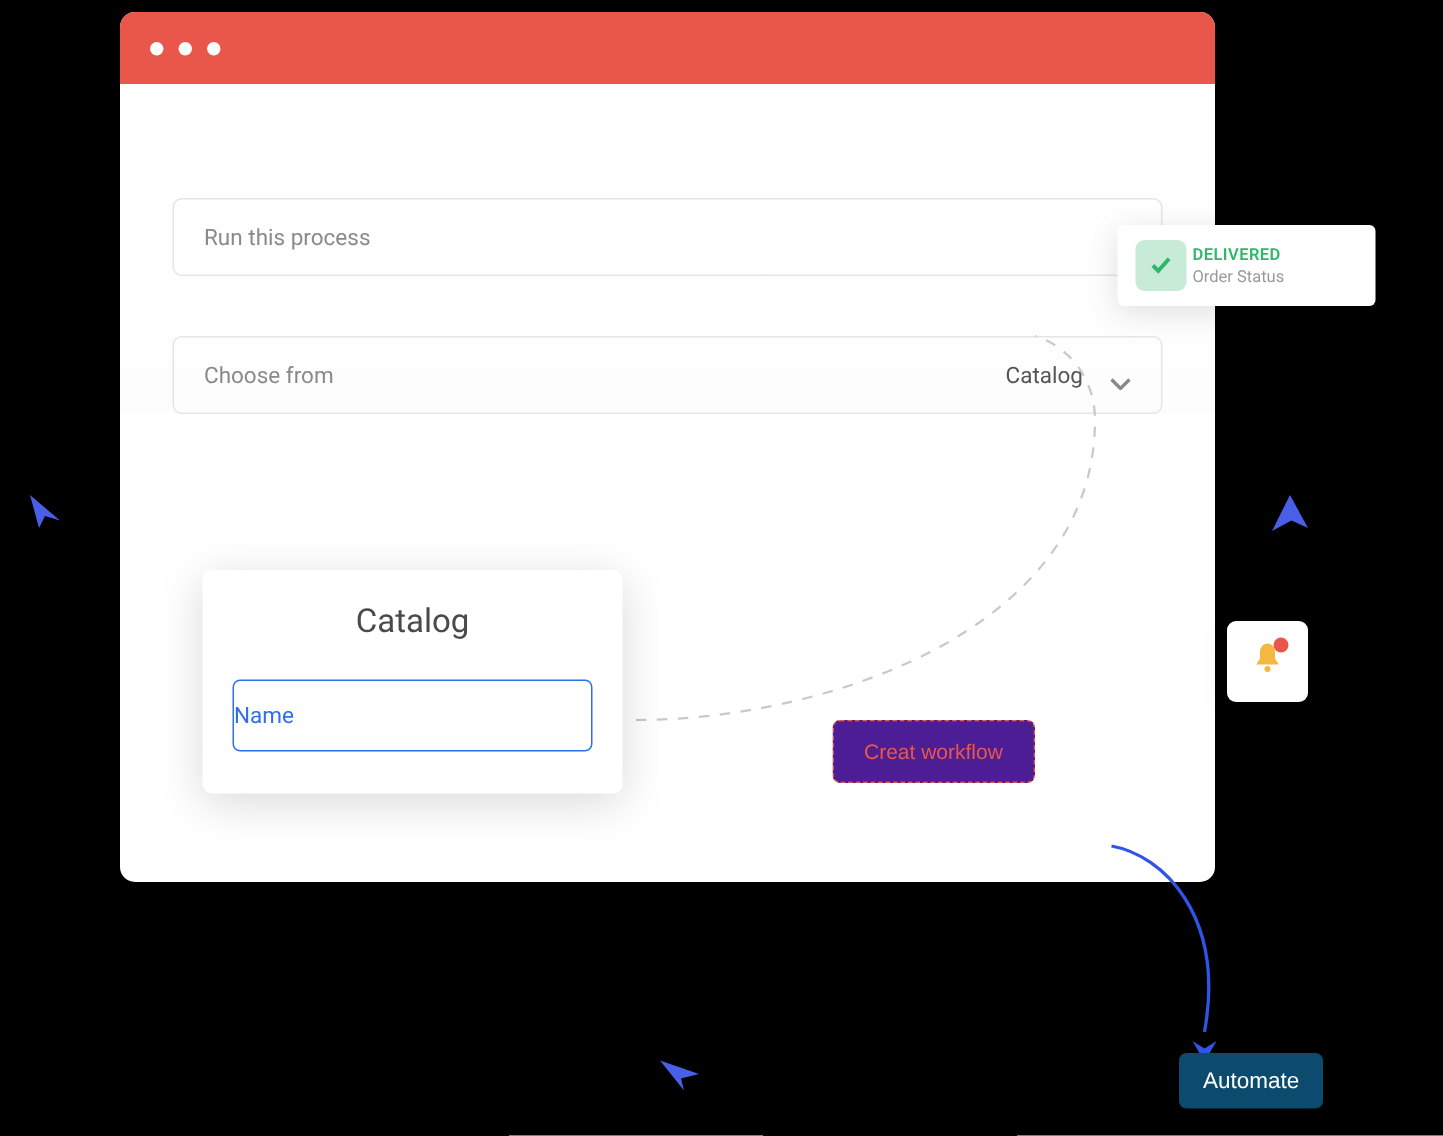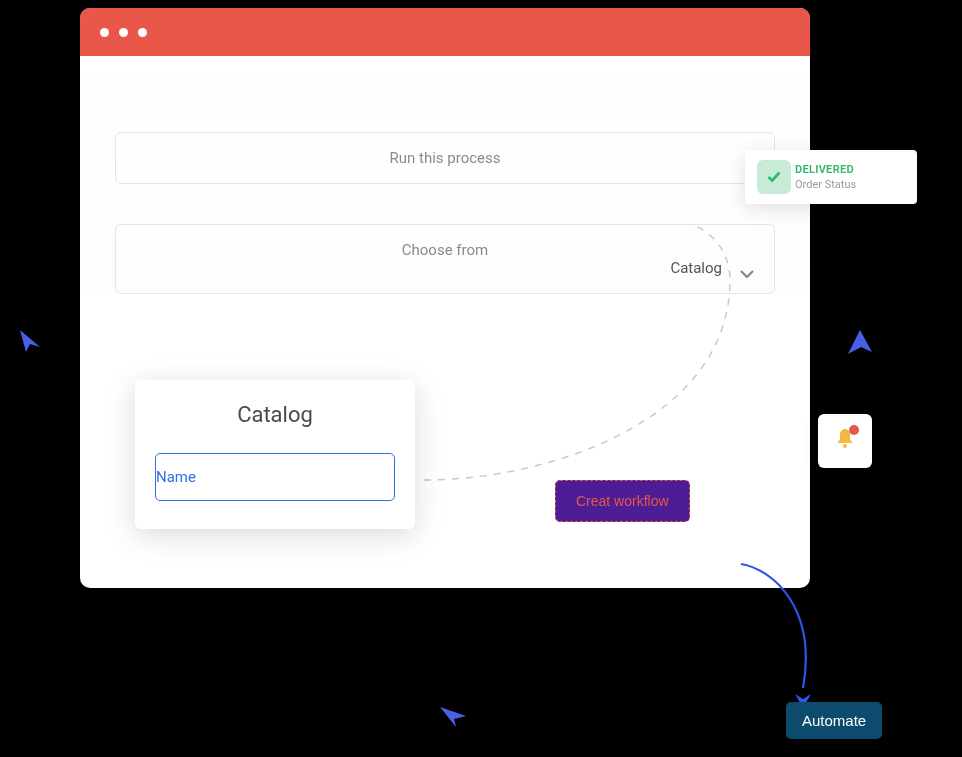--- a/index.html
+++ b/index.html
@@ -43,21 +43,20 @@
   }
   .field-row {
     display: flex;
     align-items: center;
     border: 1px solid #e5e5e5;
     border-radius: 6px;
     padding: 16px 20px;
     margin-bottom: 40px;
     font-size: 15px;
     position: relative;
-    flex-direction: column;
   }
   .field-label {
     color: #8a8a8a;
     flex: 0 0 auto;
   }
   .radio-group {
     display: flex;
     align-items: center;
     gap: 18px;
     margin-left: auto;

